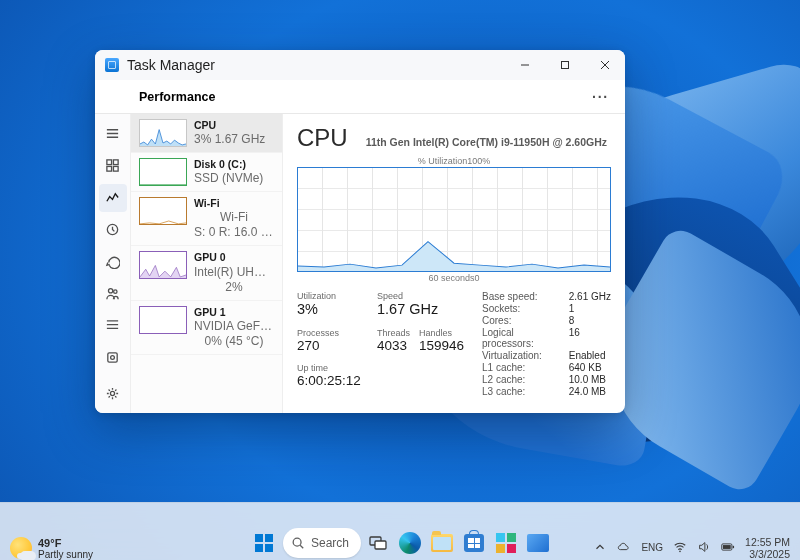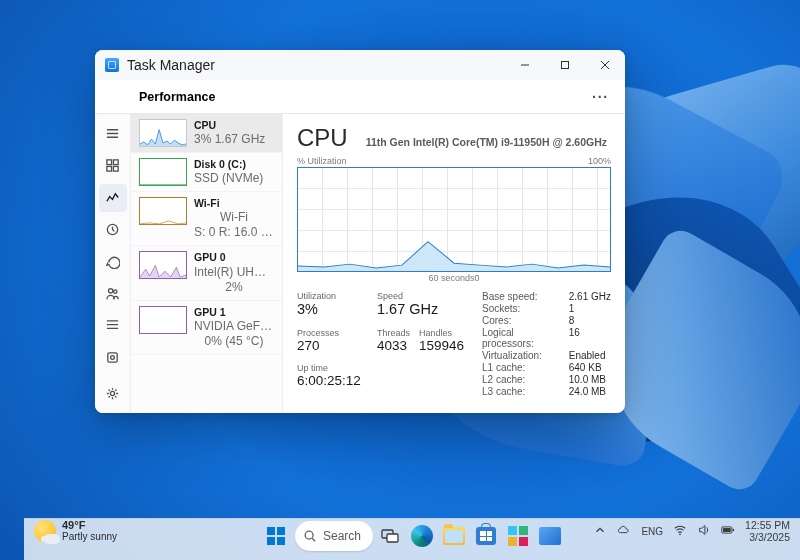--- a/index.html
+++ b/index.html
@@ -6,21 +6,21 @@
 body { width: 800px; height: 560px; overflow: hidden; position: relative; background: #0b5ec4; }
 
 .wallpaper { position: absolute; inset: 0; background: radial-gradient(120% 140% at 60% 45%, #0a55b5 0%, #1271d8 35%, #0a4ea9 70%, #08408f 100%); overflow: hidden; }
 .petal { position: absolute; border-radius: 50% 10% 50% 10%; }
 .p1 { width: 280px; height: 340px; right: 70px; top: 80px; background: linear-gradient(135deg, #5aa8f2 0%, #1f6fd1 60%, #0a3f87 100%); transform: rotate(28deg); filter: blur(.3px); }
 .p2 { width: 230px; height: 280px; right: 30px; top: 180px; background: linear-gradient(145deg, #0e58b8 0%, #07316c 100%); transform: rotate(58deg); border-radius: 50% 10% 50% 10%; }
 .p3 { width: 200px; height: 240px; right: 160px; top: 230px; background: linear-gradient(120deg, #6bb2f5 0%, #1f6fd0 70%); transform: rotate(100deg); border-radius: 50% 10% 50% 10%; }
 .p4 { width: 340px; height: 220px; right: -40px; top: 100px; background: linear-gradient(160deg, #96c9f7 0%, #3f8bdc 60%, #1559ab 100%); transform: rotate(-16deg); border-radius: 60% 10% 60% 10%; opacity: .9; }
 .p5 { width: 200px; height: 200px; right: -10px; top: 260px; background: linear-gradient(140deg, #94c8f6 0%, #1e6ac6 100%); transform: rotate(-60deg); border-radius: 50% 10% 50% 10%; }
 
-.taskbar { position: absolute; bottom: 0; left: 0; right: 0; height: 42px; background: rgba(236, 241, 248, .85); backdrop-filter: blur(20px); display: flex; align-items: flex-start; justify-content: space-between; padding: 0 10px; border-top: 1px solid rgba(0,0,0,.05); margin-left: 24px; }
+.taskbar { position: absolute; bottom: 0; left: 0; right: 0; height: 58px; background: rgba(236, 241, 248, .85); backdrop-filter: blur(20px); display: flex; align-items: flex-end; justify-content: space-between; padding: 0 10px; border-top: 1px solid rgba(0,0,0,.05); }
 .tb-left, .tb-center, .tb-right { display: flex; align-items: center; gap: 4px; }
 .tb-center { position: absolute; left: 50%; transform: translateX(-50%); gap: 2px; }
 .weather { display: flex; align-items: center; gap: 6px; }
 .weather-icon { width: 22px; height: 22px; border-radius: 50%; background: radial-gradient(circle at 35% 35%, #ffe27a 0%, #ffc93c 60%, #ffa93a 100%); position: relative; }
 .weather-icon::after { content: ''; position: absolute; right: -4px; bottom: -2px; width: 16px; height: 10px; background: #e9eef5; border-radius: 8px; box-shadow: -5px 0 0 -2px #e9eef5; }
 .weather-txt { line-height: 1.1; font-size: 10px; color: #2b2b2b; }
 .weather-txt .temp { font-size: 11px; font-weight: 600; }
 .tb-btn { width: 34px; height: 34px; border-radius: 4px; display: flex; align-items: center; justify-content: center; cursor: pointer; }
 .search-pill { height: 30px; background: #fff; border-radius: 18px; display: flex; align-items: center; gap: 6px; padding: 0 12px 0 8px; font-size: 12px; color: #5a5a5a; box-shadow: 0 1px 2px rgba(0,0,0,.12); cursor: text; }
 .search-pill svg { width: 14px; height: 14px; }
@@ -58,21 +58,21 @@
 .thumb { width: 48px; height: 28px; border: 1px solid #c7c7c7; background: #fff; position: relative; overflow: hidden; flex-shrink: 0; }
 .thumb .fill { position: absolute; inset: 0; }
 .side-txt { line-height: 1.25; min-width: 0; }
 .side-txt .t1 { font-size: 10.5px; font-weight: 600; color: #1a1a1a; white-space: nowrap; overflow: hidden; text-overflow: ellipsis; }
 .side-txt .t2 { font-size: 12px; color: #6b6b6b; white-space: nowrap; overflow: hidden; text-overflow: ellipsis; text-align: center; }
 
 .main { flex: 1; padding: 10px 14px; display: flex; flex-direction: column; min-width: 0; }
 .main-head { display: flex; align-items: baseline; gap: 18px; margin-bottom: 4px; }
 .main-head h1 { font-size: 24px; font-weight: 400; color: #2a2a2a; }
 .main-head .sub { font-size: 10.5px; color: #5a5a5a; font-weight: bold; }
-.axis-row { display: flex; justify-content: space-between; font-size: 9px; color: #7a7a7a; margin-bottom: 1px; }
+.axis-row { display: flex; justify-content: center; font-size: 9px; color: #7a7a7a; margin-bottom: 1px; }
 .graph { height: 105px; border: 1px solid #2b7cd3; position: relative; background-image: repeating-linear-gradient(to right, rgba(0,0,0,0) 0 24px, #e5e5e5 24px 25px), repeating-linear-gradient(to bottom, rgba(0,0,0,0) 0 20px, #e9e9e9 20px 21px); overflow: hidden; }
 .graph svg { position: absolute; inset: 0; width: 100%; height: 100%; }
 .axis-bottom { display: flex; justify-content: center; font-size: 9px; color: #7a7a7a; margin-top: 1px; margin-bottom: 8px; }
 
 .stats { display: grid; grid-template-columns: 70px 95px 1fr; gap: 2px 10px; font-size: 10px; }
 .stat-lbl { font-size: 9px; color: #6a6a6a; }
 .stat-val { font-size: 13.5px; color: #1a1a1a; }
 .stat-val.big { font-size: 14.5px; }
 .details { font-size: 10px; display: grid; grid-template-columns: auto auto; gap: 1px 10px; align-content: start; }
 .details .dl { color: #585858; }

